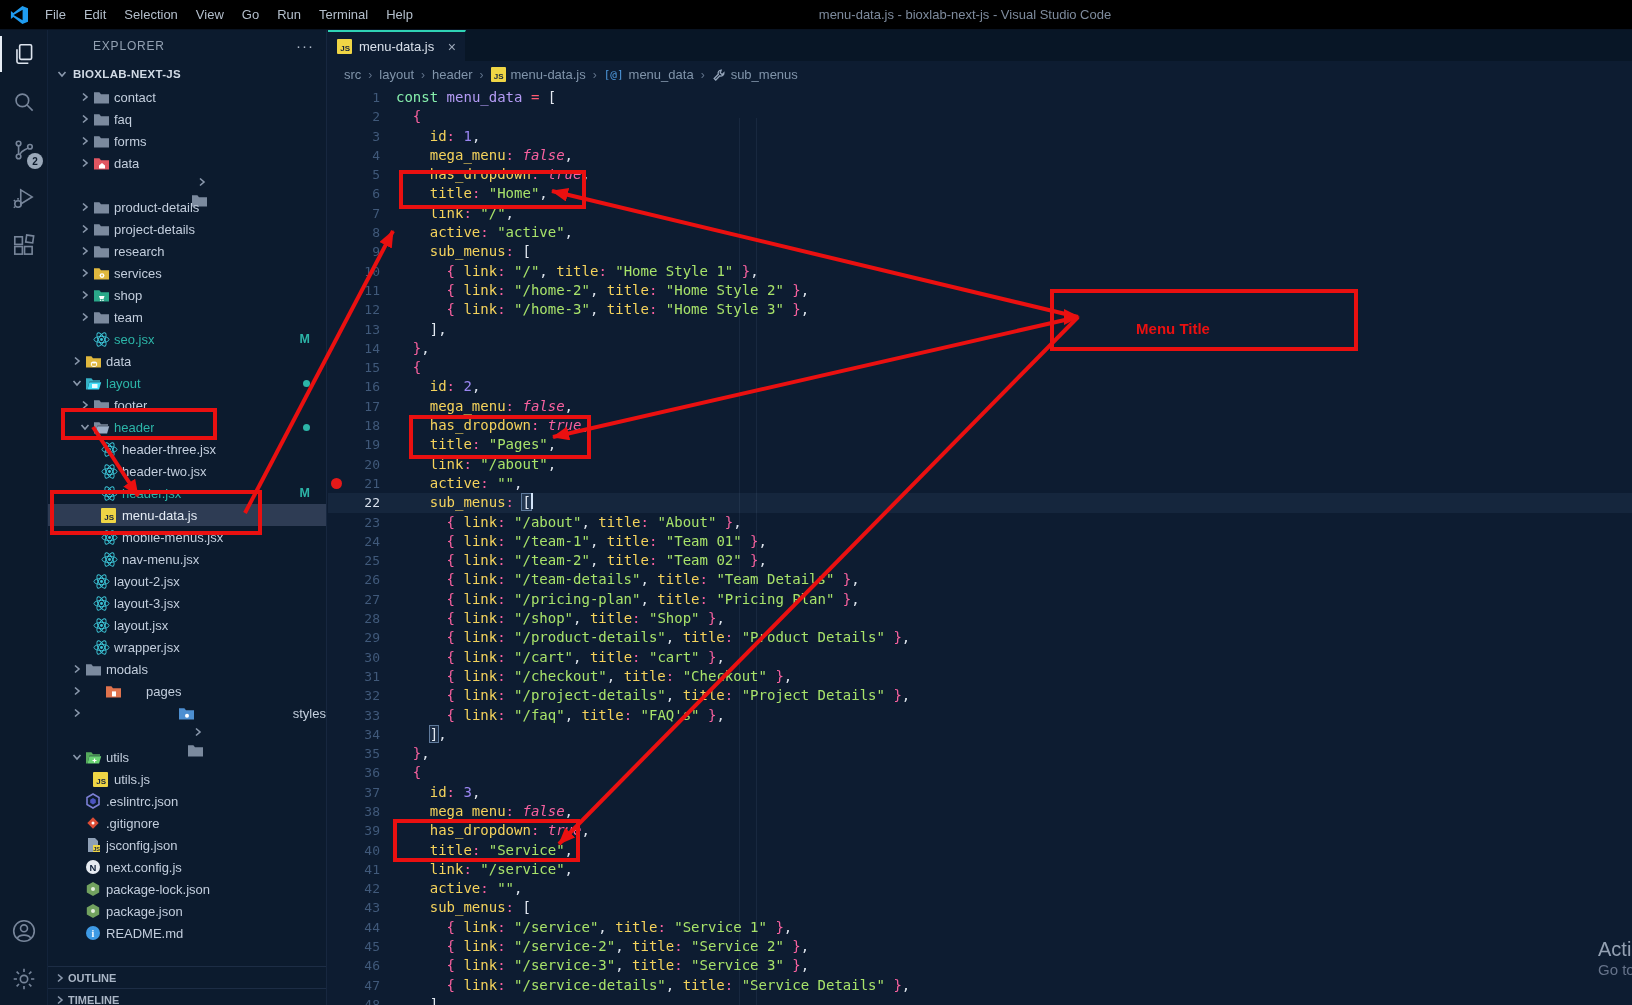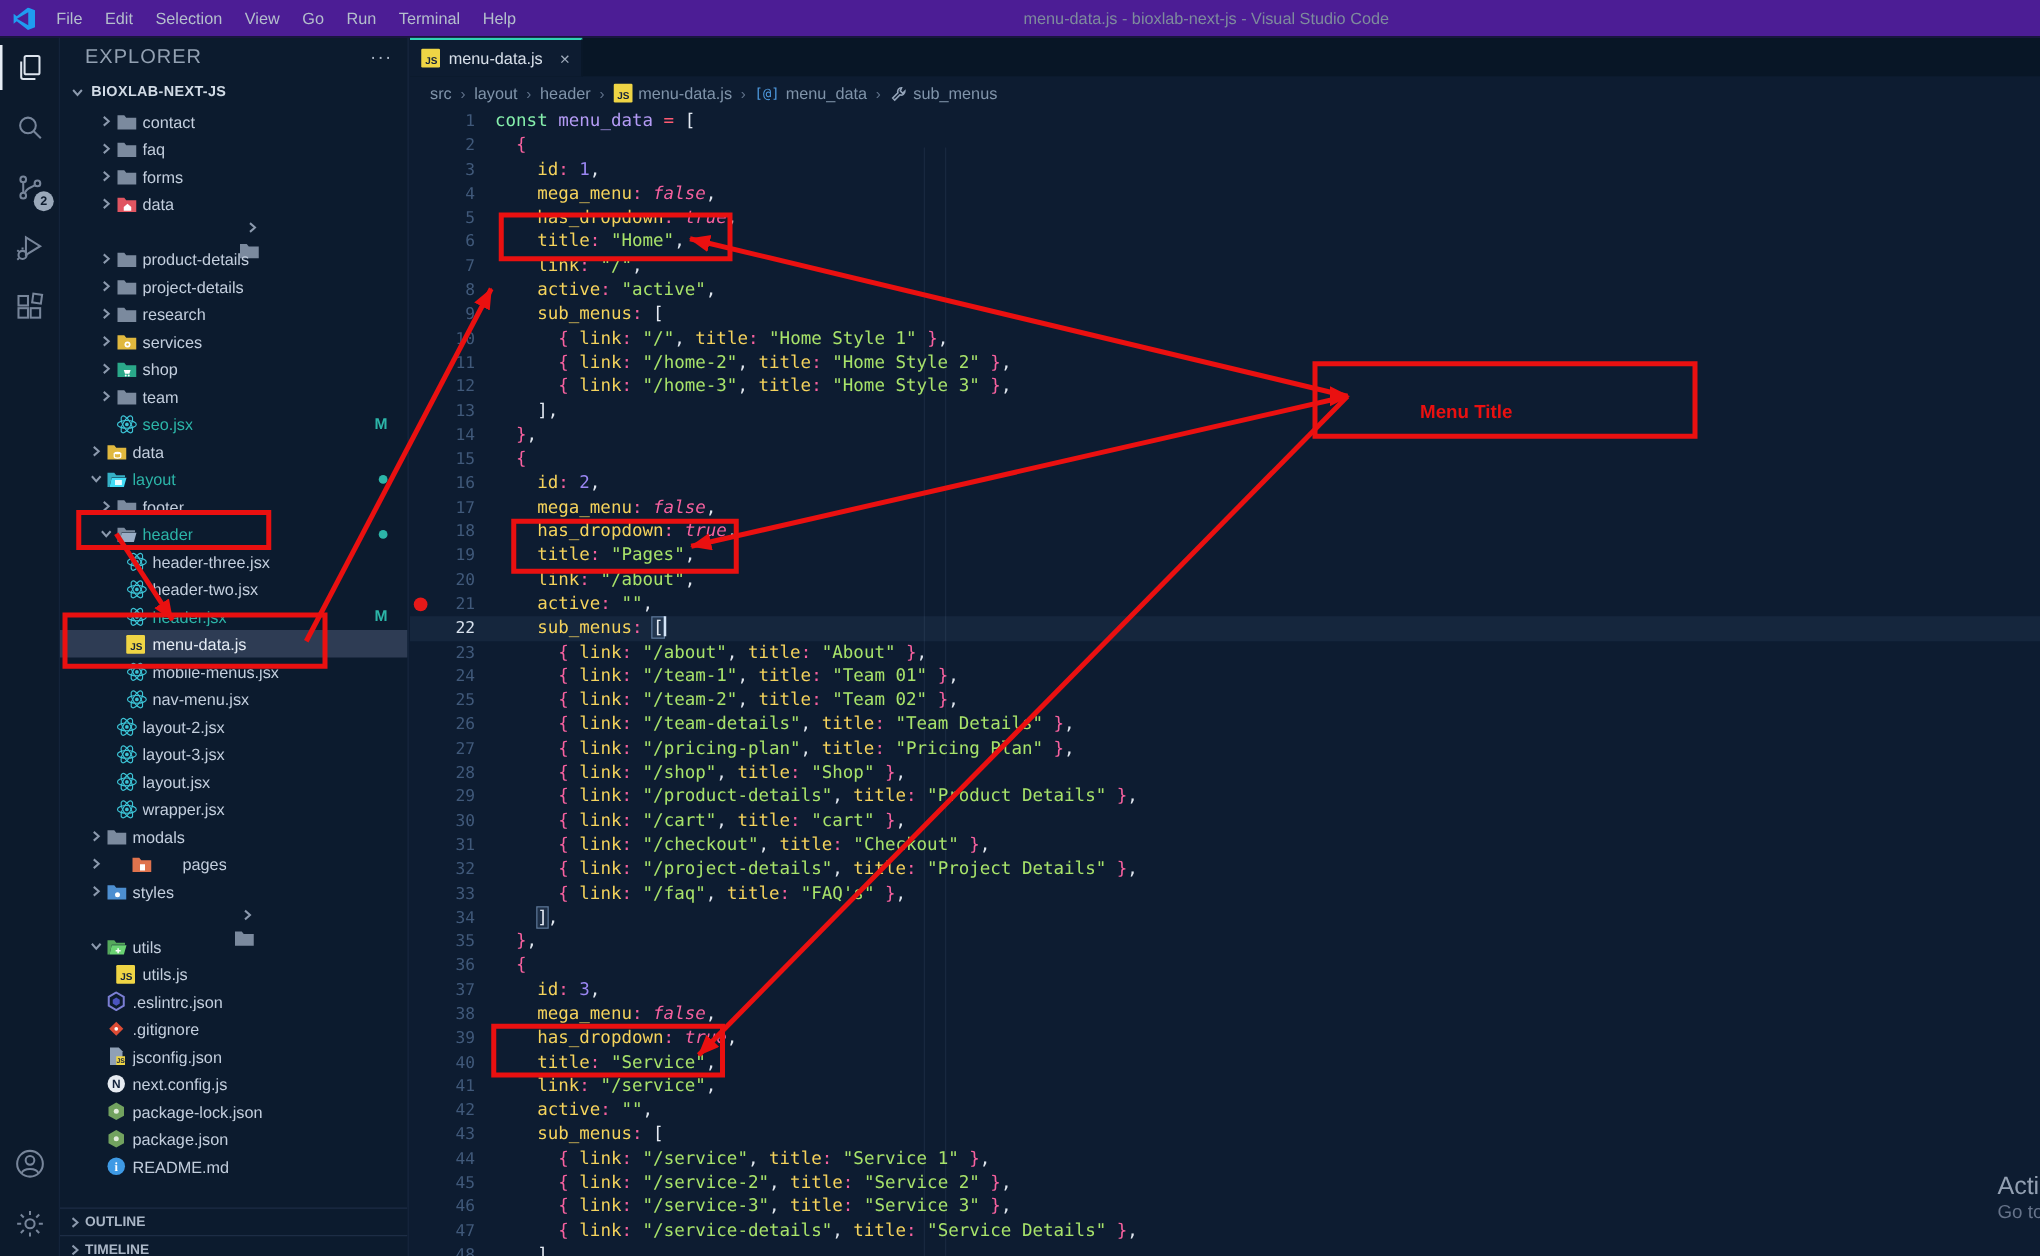--- a/index.html
+++ b/index.html
@@ -4,39 +4,39 @@
 <style>
   * { margin:0; padding:0; box-sizing:border-box; }
   html,body { background:#0d1c31; }
   body {
     position:relative; width:1632px; height:1005px; overflow:hidden;
     font-family:"Liberation Sans", sans-serif; color:#c3cedd;
     -webkit-font-smoothing:antialiased;
   }
   
   .titlebar { position:absolute; left:0; top:0; width:100%; height:30px;
-    background:#4c1d95; border-bottom:1px solid #091322; display:flex; align-items:center; z-index:6; }
+    background:#000000; border-bottom:1px solid #091322; display:flex; align-items:center; z-index:6; }
   .vscode-logo { width:18px; height:18px; margin:0 8px 0 10px; flex:0 0 auto; }
   .menubar { display:flex; }
   .menubar .mitem { padding:0 9px; font-size:13px; color:#b4bfcc; line-height:30px; cursor:default; }
   .win-title { position:absolute; left:300px; width:1330px; text-align:center; color:#7e8b9d; font-size:13px; pointer-events:none; }
   
   .activitybar { position:absolute; left:0; top:30px; bottom:0; width:48px; background:#0c1a2c; border-right:1px solid #13233a; z-index:5; }
   .act-item { position:relative; width:48px; height:48px; display:flex; align-items:center; justify-content:center; }
   .act-item svg { stroke:#72descendant; }
   .act-stroke { stroke:#77859a; fill:none; stroke-width:1.5; }
   .act-item.active .act-stroke { stroke:#dde4ee; }
   .act-item.active::before { content:""; position:absolute; left:0; top:6px; bottom:6px; width:2px; background:#e7edf5; }
   .act-bottom { position:absolute; bottom:2px; left:0; width:48px; }
   .scm-badge { position:absolute; right:5px; bottom:5px; min-width:16px; height:16px; border-radius:8px;
     background:#9aa8b9; color:#0c1a2c; font-size:10px; font-weight:bold; display:flex; align-items:center; justify-content:center; }
   
   .sidebar { position:absolute; left:48px; top:30px; bottom:0; width:279px; background:#0c1b2e; border-right:1px solid #17273f; z-index:4; overflow:hidden; }
   .sb-head { height:31px; display:flex; align-items:center; padding:0 12px 0 20px; }
-  .sb-title { font-size:16px; letter-spacing:.8px; color:#93a1b2; }
+  .sb-title { font-size:12px; letter-spacing:.8px; color:#93a1b2;margin-left:25px; }
   .sb-dots { margin-left:auto; color:#aeb9c8; font-size:15px; letter-spacing:1px; cursor:pointer; }
   .sb-section { height:25px; display:flex; align-items:center; padding-left:4px; color:#d2dbe6; font-weight:bold; font-size:11.5px; letter-spacing:.3px; }
   .sb-section .chev { margin:0 3px 0 2px; }
   .tree { position:absolute; top:56px; left:0; right:0; }
   .trow { height:22px; display:flex; align-items:center; font-size:13px; color:#c3cedd; cursor:pointer; white-space:nowrap; }
   .trow.selected { background:#2e3c54; color:#e4ebf4; }
   .trow.modified { color:#2cb5a8; }
   .chev { width:16px; flex:0 0 16px; display:flex; align-items:center; justify-content:center; }
   .chev svg { stroke:#8b99ad; fill:none; stroke-width:1.6; }
   .ticon { width:21px; flex:0 0 21px; display:flex; align-items:center; }
@@ -556,21 +556,21 @@
           </svg>
         </span>
         <span class="ticon">
           <svg width="17" height="15" viewBox="0 0 17 15">
             <path d="M1 2.2h5.4l1.6 2H16v9.3H1z" fill="#e0734d"></path>
             <rect x="7" y="7.4" width="4" height="5" fill="#fff"></rect>
           </svg>
         </span>
         <span class="tlabel">pages</span>
       </div>
-      <div class="trow" style="padding-left: 21px;">
+      <div class="trow" style="padding-left: 21px; justify-content: space-between;">
         <span class="chev">
           <svg width="10" height="10" viewBox="0 0 10 10">
             <path d="M3 1.5 L7 5 L3 8.5"></path>
           </svg>
         </span>
         <span class="ticon">
           <svg width="17" height="15" viewBox="0 0 17 15">
             <path d="M1 2.2h5.4l1.6 2H16v9.3H1z" fill="#4d8fd1"></path>
             <circle cx="9" cy="9.8" r="2" fill="#fff"></circle>
           </svg>

